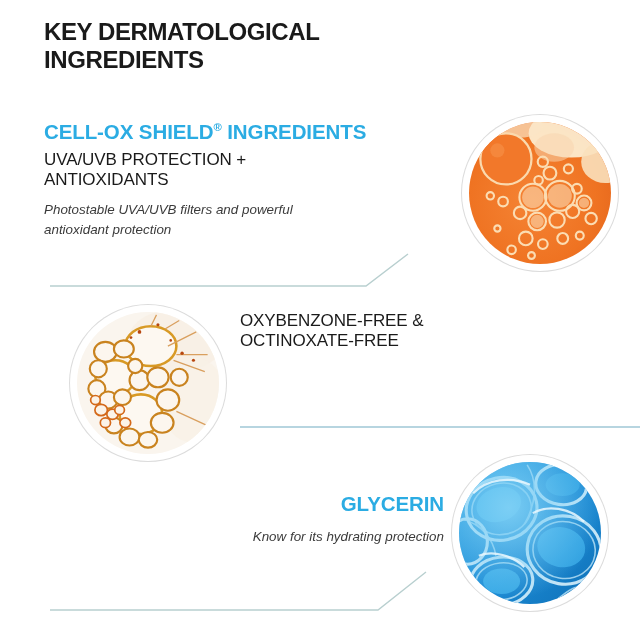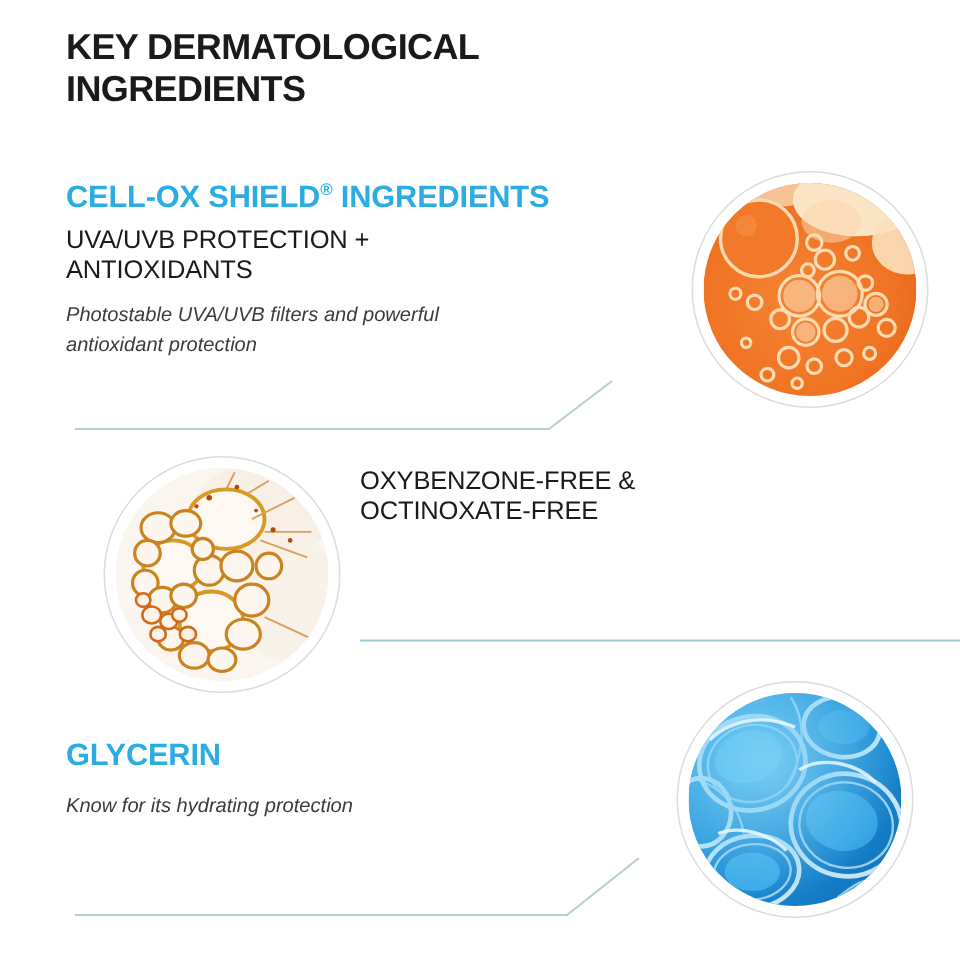--- a/index.html
+++ b/index.html
@@ -67,21 +67,21 @@
     white-space: pre-line;
     font-style: italic;
   }
 
   
   #block-cellox { left: 44px; top: 120px; width: 420px; text-align: left; }
   
   #block-broad  { left: 240px; top: 306px; width: 362px; text-align: left; }
   #block-broad .blk-heading { text-align: right; display: block; }
   
-  #block-glycerin { left: 44px; top: 492px; width: 400px; text-align: left; }
+  #block-glycerin { left: 44px; top: 492px; width: 400px; text-align: right; }
 
   
   .connector {
     position: absolute;
     overflow: visible;
   }
 
   
   .circle-wrap {
     position: absolute;

